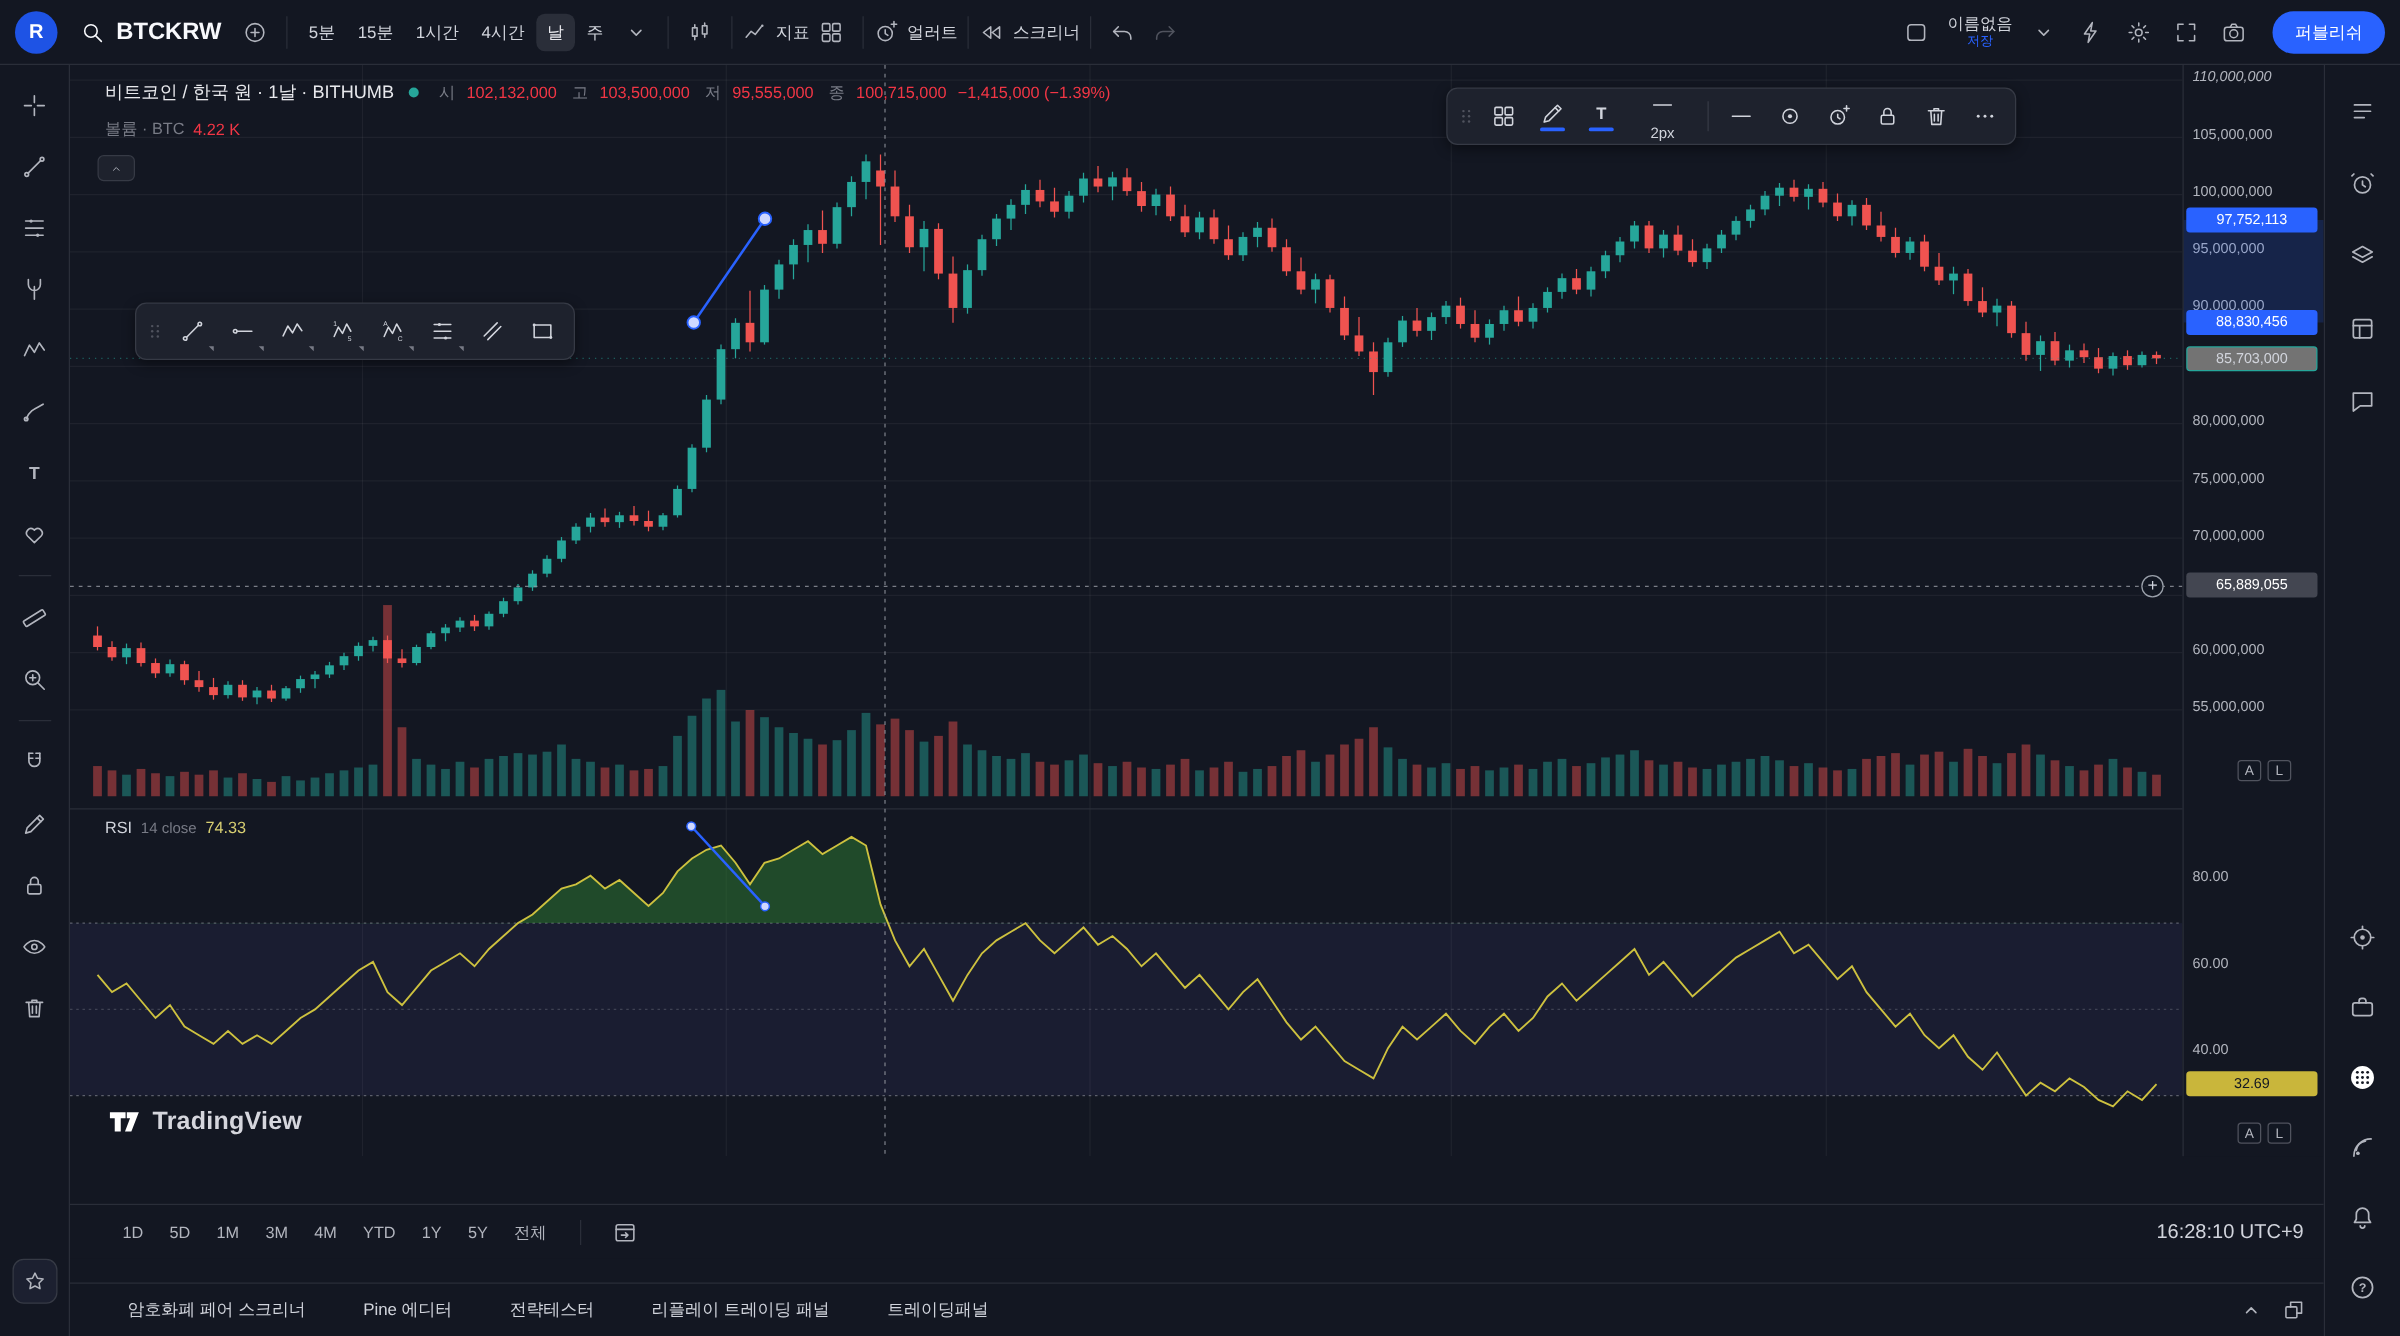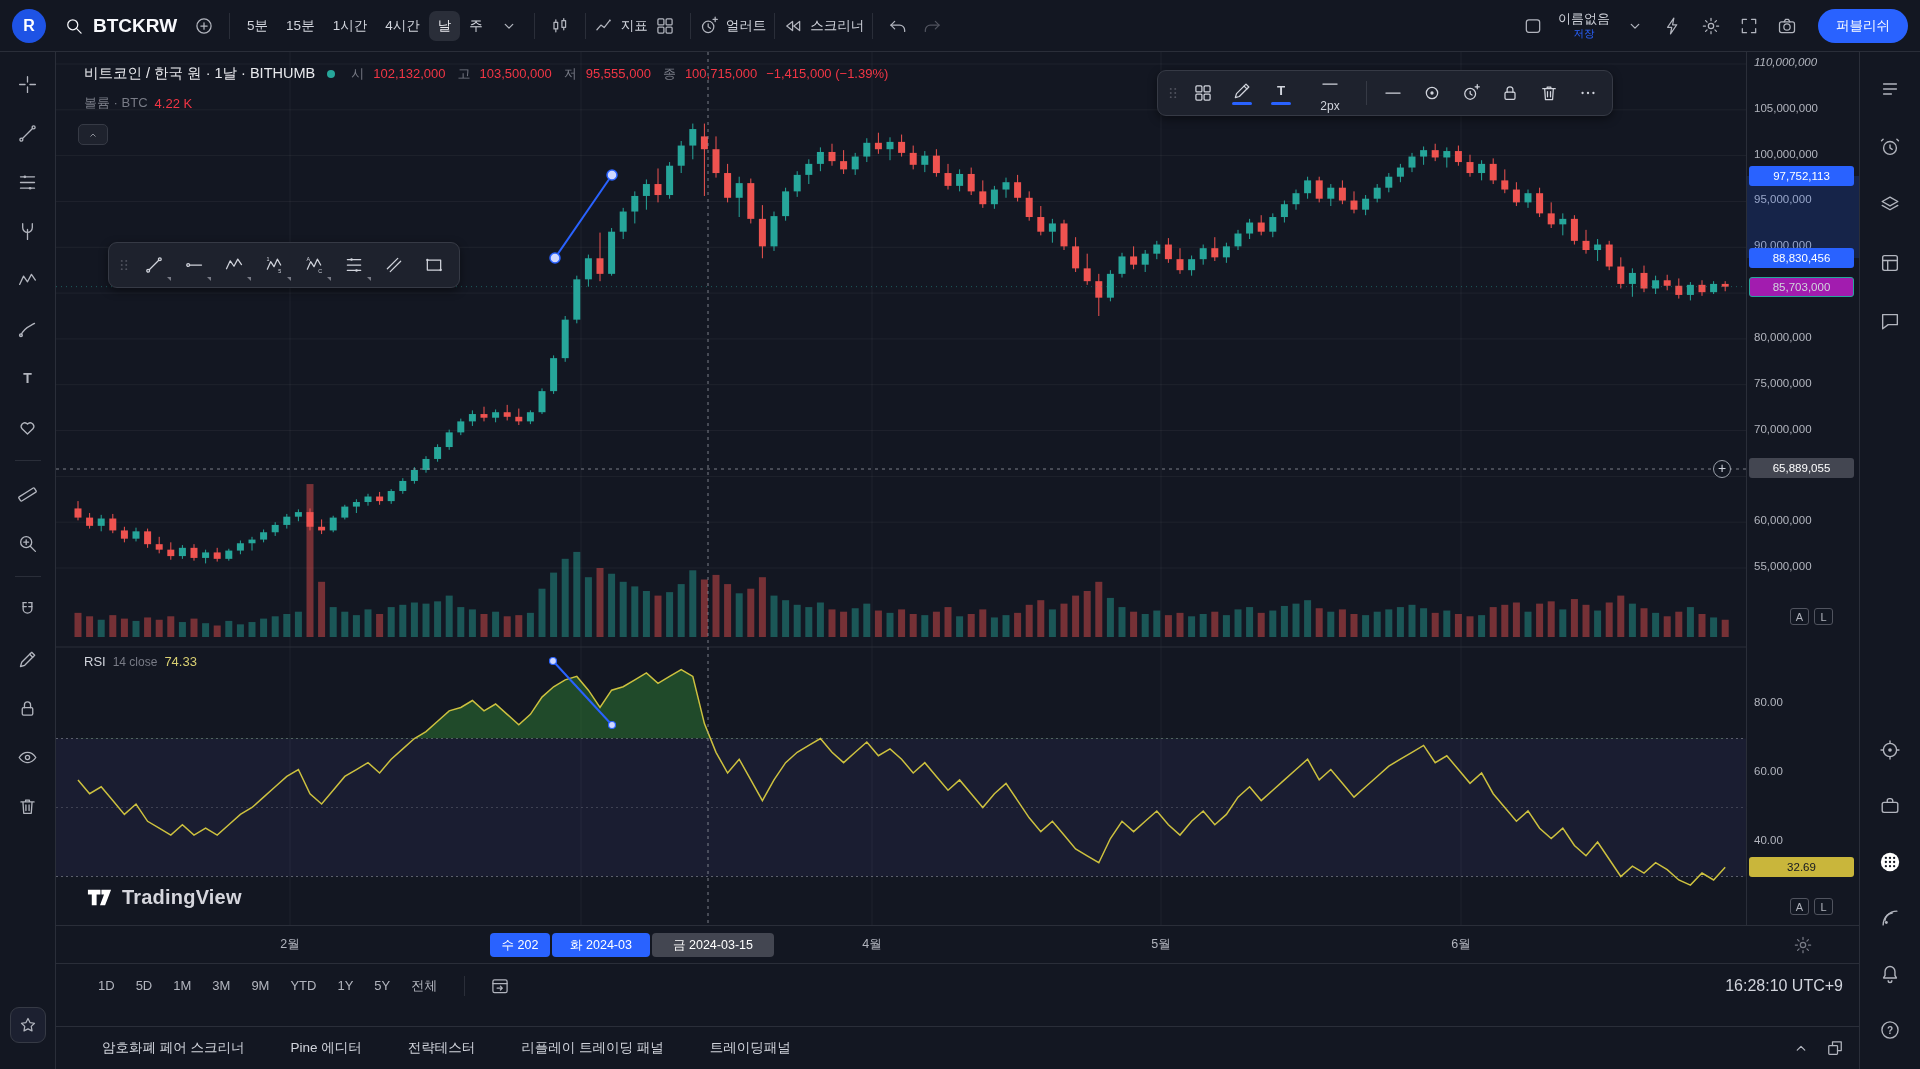--- a/index.html
+++ b/index.html
@@ -66,21 +66,21 @@
   .dp-btn{width:38px;height:38px;border:none;background:transparent;color:#d1d4dc;border-radius:6px;display:flex;align-items:center;justify-content:center;cursor:pointer;position:relative}
   .dp-btn.has-caret::after{content:"";position:absolute;right:2px;bottom:3px;border-left:4px solid transparent;border-top:4px solid #787b86}
   
   #watermark{position:absolute;left:30px;top:832px;display:flex;align-items:center;gap:9px;z-index:2}
   #watermark .wm-text{font-size:20px;font-weight:600;color:#d5d6dd;letter-spacing:.2px}
   
   #price-axis{position:absolute;left:1690px;top:0;width:113px;height:873px;border-left:1px solid #2a2e39;background:#131722;z-index:5}
   .ax-label{position:absolute;left:7px;font-size:11.5px;color:#b2b5be;white-space:nowrap}
   .ax-badge{position:absolute;left:2px;right:5px;height:20px;border-radius:3px;display:flex;align-items:center;justify-content:center;font-size:11.5px;color:#fff;z-index:4;white-space:nowrap}
   .ax-badge.blue{background:#2962ff}
-  .ax-badge.current{background:#a21caf;border:1px solid #26a69a;color:#d1d4dc}
+  .ax-badge.current{background:#737373;border:1px solid #26a69a;color:#d1d4dc}
   .ax-badge.crosshair{background:#434651}
   .ax-badge.rsi{background:#c9b63b;color:#131722}
   .axis-band{position:absolute;left:0;right:0;background:rgba(41,98,255,.18);z-index:1}
   .al{position:absolute;right:26px;display:flex;gap:5px;z-index:6}
   .al button{width:19px;height:17px;font-size:11px;color:#b2b5be;background:rgba(19,23,34,.85);border:1px solid #50535e;border-radius:3px;display:flex;align-items:center;justify-content:center;cursor:pointer;padding:0}
   #crosshair-plus{position:absolute;left:1657px;top:408px;width:18px;height:18px;border-radius:50%;border:1.5px solid #9aa0aa;background:rgba(19,23,34,.9);color:#cfd3dc;font-size:14px;line-height:15px;text-align:center;z-index:6;cursor:pointer}
   
   #time-axis{position:absolute;left:0;top:873px;width:1803px;height:38px;border-top:1px solid #2a2e39;background:#131722;z-index:8}
   .month{position:absolute;top:10px;font-size:12.5px;color:#b2b5be;transform:translateX(-50%)}
   .t-badge{position:absolute;top:7px;height:24px;border-radius:4px;font-size:12.5px;display:flex;align-items:center;justify-content:center;color:#fff;white-space:nowrap}
@@ -1190,45 +1190,28 @@
           <button>A</button>
           <button>L</button>
         </div>
         <div class="al" style="top: 846px;">
           <button>A</button>
           <button>L</button>
         </div>
       </div>
     <div id="crosshair-plus">+</div>
 
-    <div id="time-axis">
-      <button id="axis-gear">
-          <span data-icon="gear">
-            <svg viewBox="0 0 24 24" fill="none" stroke="currentColor" stroke-width="1.5" stroke-linecap="round" stroke-linejoin="round">
-              <circle cx="12" cy="12" r="3.2"></circle>
-              <path d="M12 2.8v2.6M12 18.6v2.6M2.8 12h2.6M18.6 12h2.6M5.5 5.5l1.8 1.8M16.7 16.7l1.8 1.8M18.5 5.5l-1.8 1.8M7.3 16.7l-1.8 1.8"></path>
-            </svg>
-          </span>
-        </button>
-    <div class="month" style="left: 234px;">2월</div>
-        <div class="month" style="left: 816px;">4월</div>
-        <div class="month" style="left: 1105px;">5월</div>
-        <div class="month" style="left: 1405px;">6월</div>
-        <div class="t-badge blue" style="left: 434px; width: 60px;">수 202</div>
-        <div class="t-badge blue" style="left: 496px; width: 98px;">화 2024-03</div>
-        <div class="t-badge gray" style="left: 596px; width: 122px;">금 2024-03-15</div>
-      </div>
 
     <div id="range-bar">
       <span id="range-btns" style="display:flex;gap:17px;align-items:center">
           <button class="range-btn">1D</button>
           <button class="range-btn">5D</button>
           <button class="range-btn">1M</button>
           <button class="range-btn">3M</button>
-          <button class="range-btn">9M</button>
+          <button class="range-btn">4M</button>
           <button class="range-btn">YTD</button>
           <button class="range-btn">1Y</button>
           <button class="range-btn">5Y</button>
           <button class="range-btn">전체</button>
         </span>
       <span class="sep" style="height:20px"></span>
       <button id="goto-date">
           <span data-icon="goto-date">
             <svg viewBox="0 0 24 24" fill="none" stroke="currentColor" stroke-width="1.5" stroke-linecap="round" stroke-linejoin="round">
               <rect x="3.5" y="4.5" width="17" height="15.5" rx="2"></rect>

